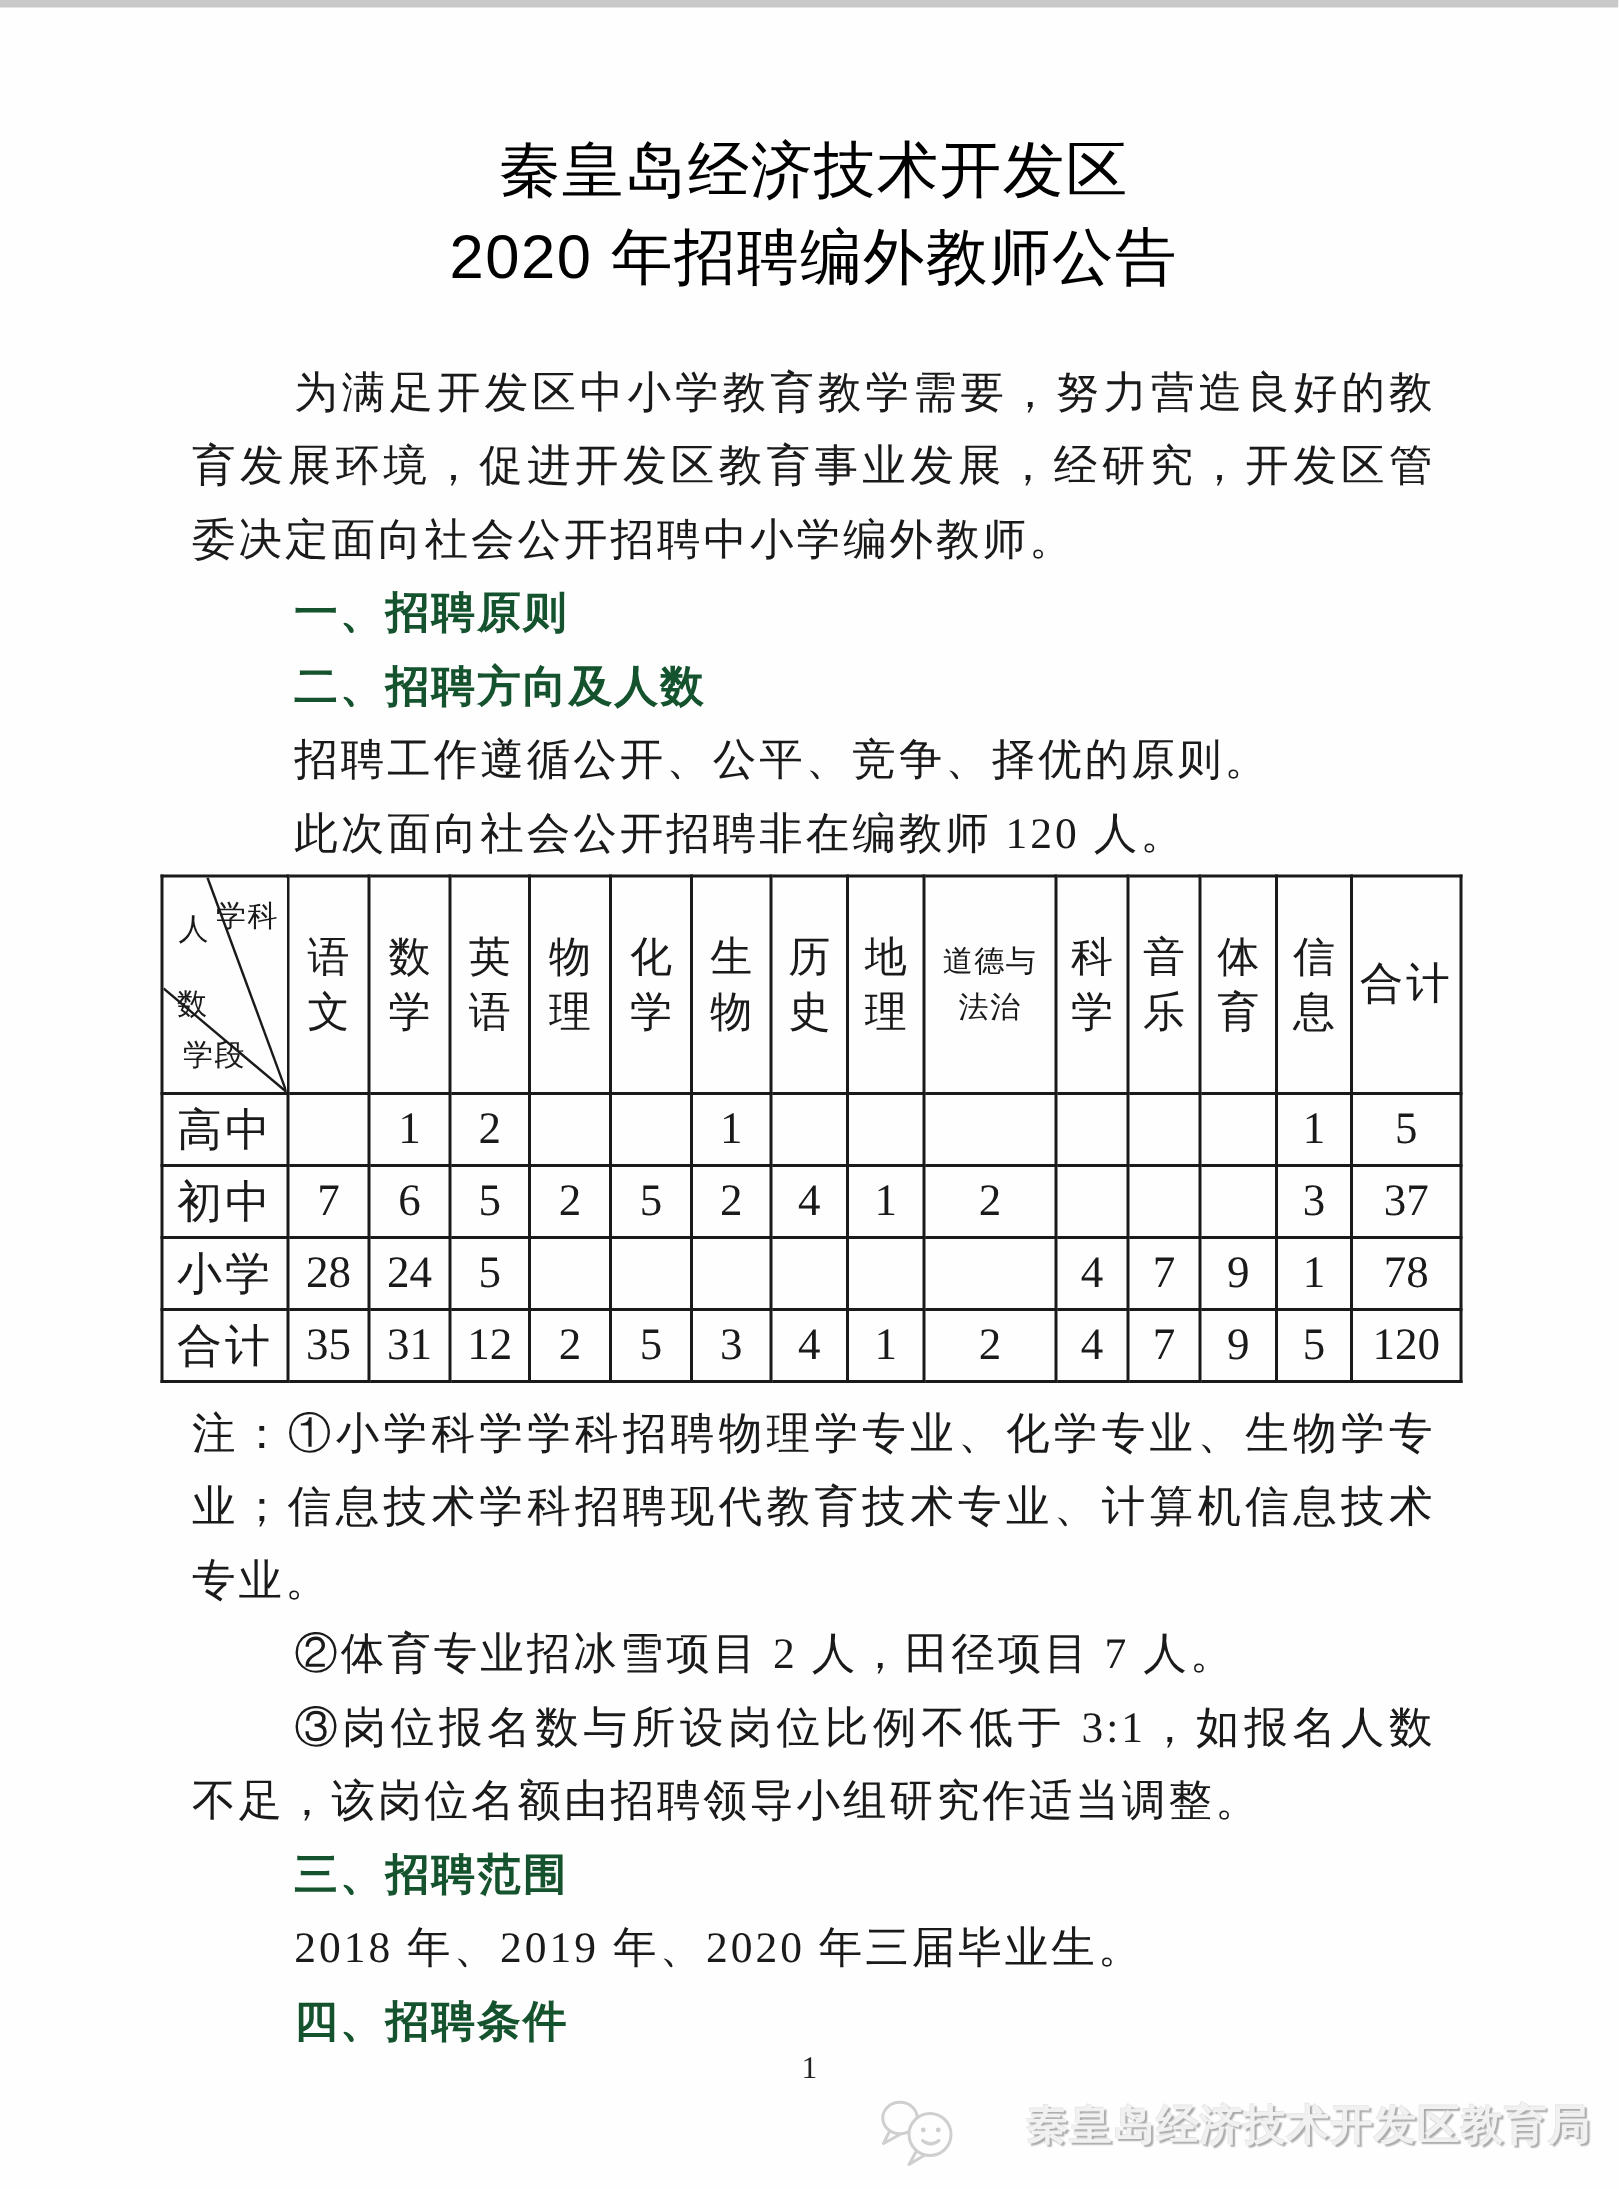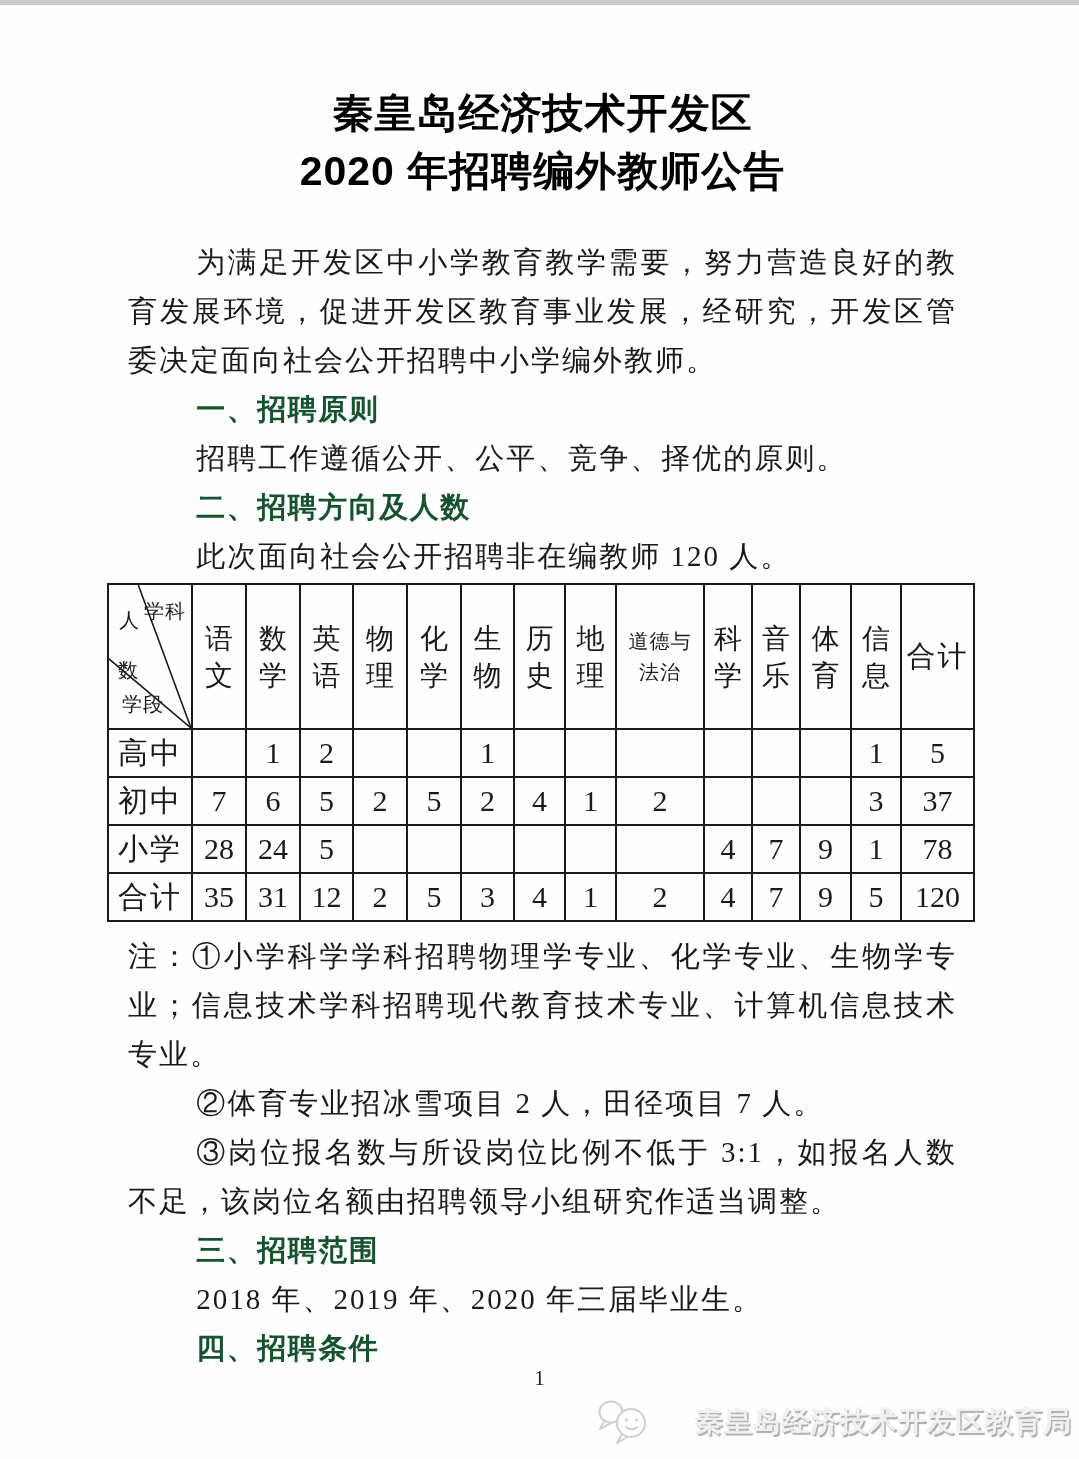--- a/index.html
+++ b/index.html
@@ -15,21 +15,21 @@
     position: absolute; top: 0; left: 0;
     width: 100%; height: 5px;
     background: #c9c9c9;
   }
   .doc { padding: 84px 122px 0 128px; }
 
   .doc-title {
     margin: 0 0 38px 0;
     text-align: center;
     font-family: "Liberation Sans", sans-serif;
-    font-weight: bold;
+    font-weight: normal;
     font-size: 41px;
     line-height: 58px;
     letter-spacing: 1px;
     color: #000;
   }
   .doc-title .t-line { display: block; }
 
   p.body-line {
     margin: 0;
     font-size: 29px;
@@ -99,22 +99,22 @@
   
   .page-number {
     position: absolute;
     top: 1366px; left: 0; width: 100%;
     text-align: center;
     font-size: 21px;
     color: #222;
   }
   .watermark {
     position: absolute;
-    top: 1398px; right: 7px;
-    display: flex; align-items: center;
+    top: 1398px; right: 18px;
+    display: flex; align-items: flex-start;
     white-space: nowrap;
     gap: 32px;
   }
   .wm-icon { margin-right: 8px; }
   .wm-text {
     font-family: "Liberation Sans", sans-serif;
     font-weight: bold;
     font-size: 28px;
     letter-spacing: 1px;
     color: #f1f1f1;
@@ -129,23 +129,23 @@
 <div class="doc">
 
   <h1 class="doc-title">
     <span class="t-line">秦皇岛经济技术开发区</span>
     <span class="t-line">2020 年招聘编外教师公告</span>
   </h1>
 
   <p class="body-line indent">为满足开发区中小学教育教学需要，努力营造良好的教育发展环境，促进开发区教育事业发展，经研究，开发区管委决定面向社会公开招聘中小学编外教师。</p>
 
   <p class="body-line indent heading">一、招聘原则</p>
+  <p class="body-line indent heading">二、招聘方向及人数</p>
+
   <p class="body-line indent">招聘工作遵循公开、公平、竞争、择优的原则。</p>
-
-  <p class="body-line indent heading">二、招聘方向及人数</p>
   <p class="body-line indent">此次面向社会公开招聘非在编教师 120 人。</p>
 
   <table class="recruit" id="recruit-table">
       <colgroup>
         <col style="width: 84px;">
         <col style="width: 54px;">
         <col style="width: 54px;">
         <col style="width: 53px;">
         <col style="width: 54px;">
         <col style="width: 54px;">

